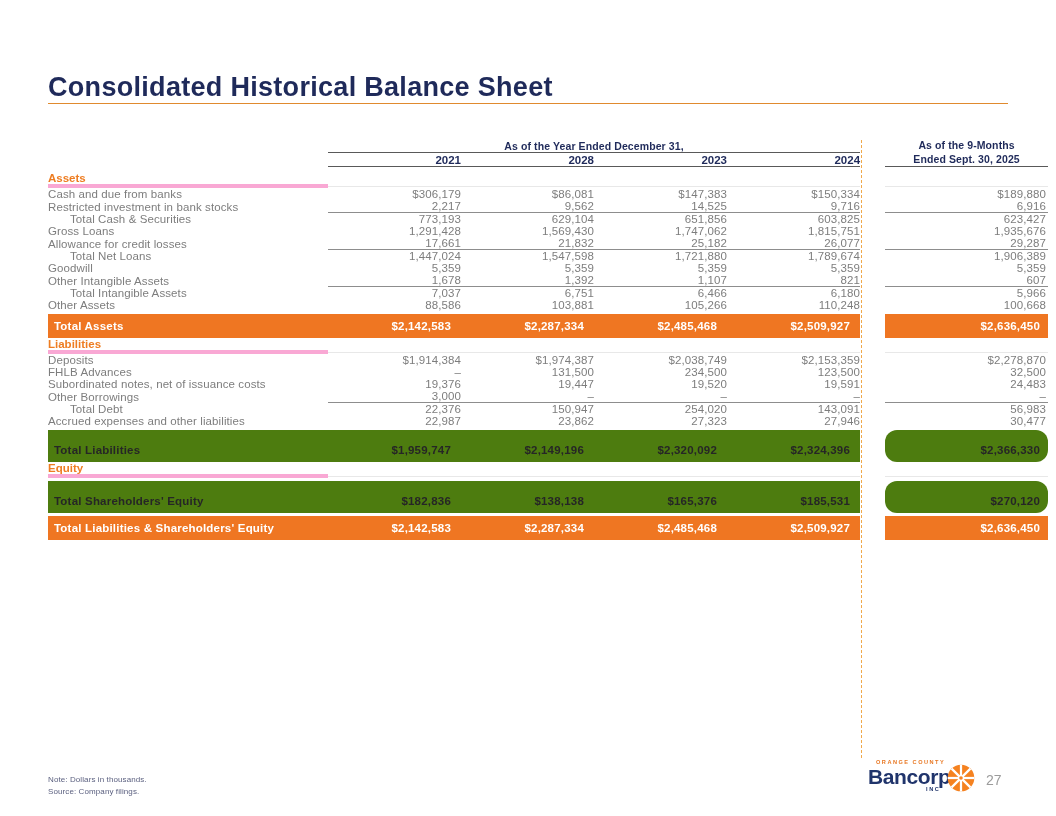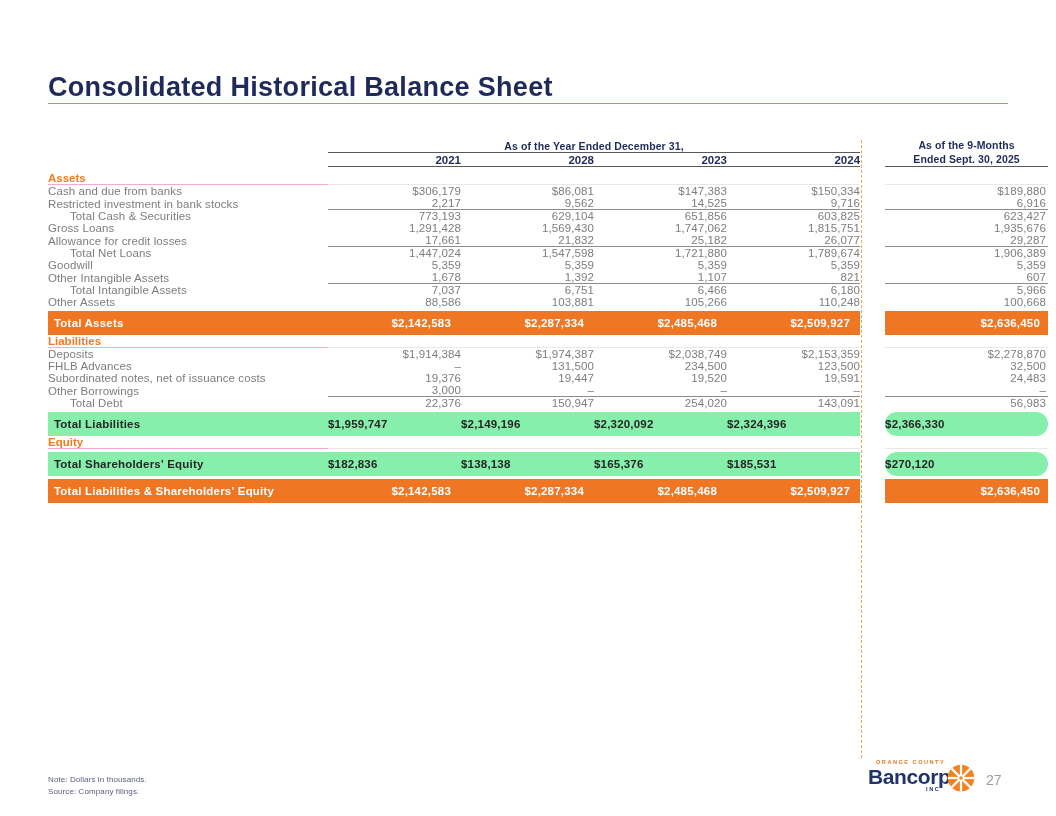--- a/index.html
+++ b/index.html
@@ -90,21 +90,21 @@
   }
   .hdr-blank { border: 0; }
   .hdr-last-underline { border-bottom: 1.2px solid #595959; }
 
   
   .sec-label {
     font-size: 11.5px;
     font-weight: bold;
     color: #ee7d22;
     padding: 7px 0 1px 2px;
-    border-bottom: 1px solid #f9a8d4;
+    border-bottom: 4px solid #f9a8d4;
     white-space: nowrap;
   }
   .sec-filler { border-bottom: 1px solid #e8e8e8; }
 
   
   .r-label {
     font-size: 11.5px;
     color: #7d7d7d;
     padding: 5px 0 5px 2px;
     white-space: nowrap;
@@ -140,33 +140,33 @@
   }
   tr.total-orange .t-val {
     text-align: right;
     padding: 6px 10px 6px 0;
     white-space: nowrap;
   }
   tr.total-orange .t-val.last { padding-right: 8px; }
 
   
   tr.total-amber .t-bar {
-    background: #86efac;
+    background: #4d7c0f;
     color: #262626;
     font-size: 11.5px;
     font-weight: bold;
     letter-spacing: 0.2px;
   }
   tr.total-amber .t-label {
     padding: 6px 0 6px 6px;
     white-space: nowrap;
   }
   tr.total-amber .t-val {
-    text-align: left;
-    padding: 6px 10px 6px 0;
+    text-align: right;
+    padding: 14px 10px 6px 0;
     white-space: nowrap;
   }
   tr.total-amber .t-val.last { padding-right: 8px; border-radius: 12px; }
 
   
   tr.ruled-top td.rule-seg { border-top: 1px solid #8d8d8d; }
 
   
   tr.spacer td { height: 5px; }
   tr.spacer-sm td { height: 3px; }
@@ -457,20 +457,29 @@
   <tr class="subtotal">
     <td class="r-label indent">Total Debt</td>
     <td class="r-val">22,376</td>
     <td class="r-val">150,947</td>
     <td class="r-val">254,020</td>
     <td class="r-val">143,091</td>
     <td class="gap-cell"></td>
     <td class="r-val last">56,983</td>
   </tr>
 
+  <tr>
+    <td class="r-label">Accrued expenses and other liabilities</td>
+    <td class="r-val">22,987</td>
+    <td class="r-val">23,862</td>
+    <td class="r-val">27,323</td>
+    <td class="r-val">27,946</td>
+    <td class="gap-cell"></td>
+    <td class="r-val last">30,477</td>
+  </tr>
 
   <tr class="spacer-sm">
           <td colspan="7"></td>
         </tr>
 
   <tr class="total-amber">
     <td class="t-bar t-label">Total Liabilities</td>
     <td class="t-bar t-val">$1,959,747</td>
     <td class="t-bar t-val">$2,149,196</td>
     <td class="t-bar t-val">$2,320,092</td>

